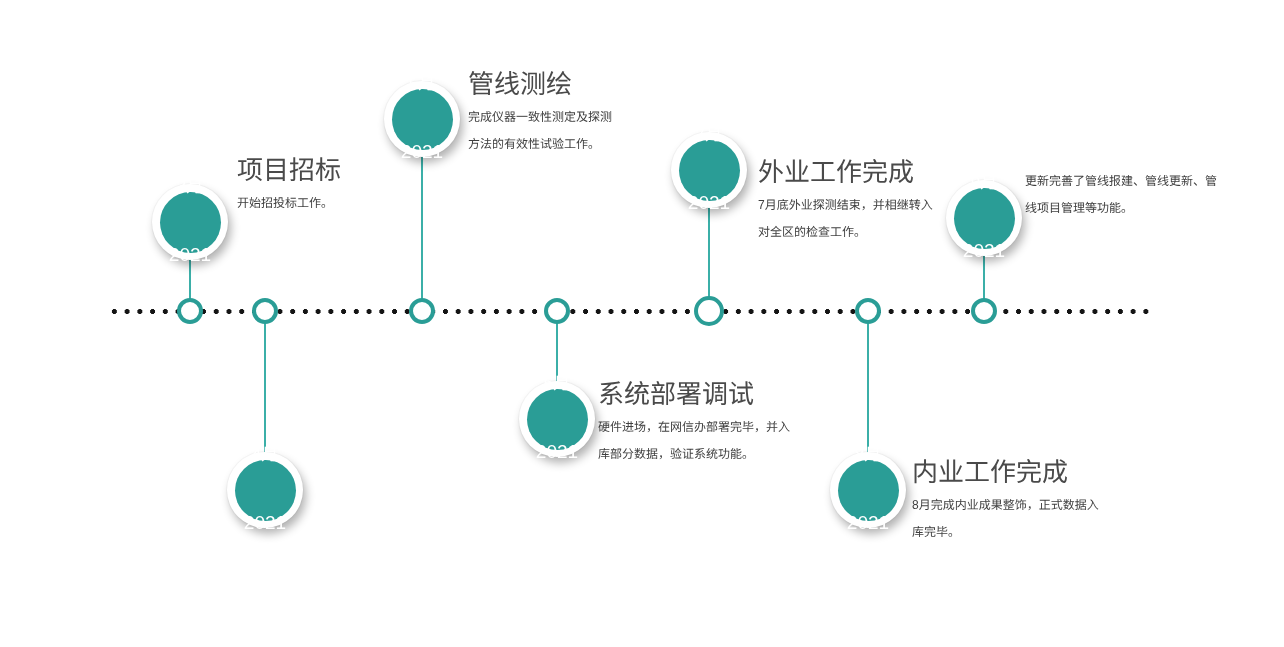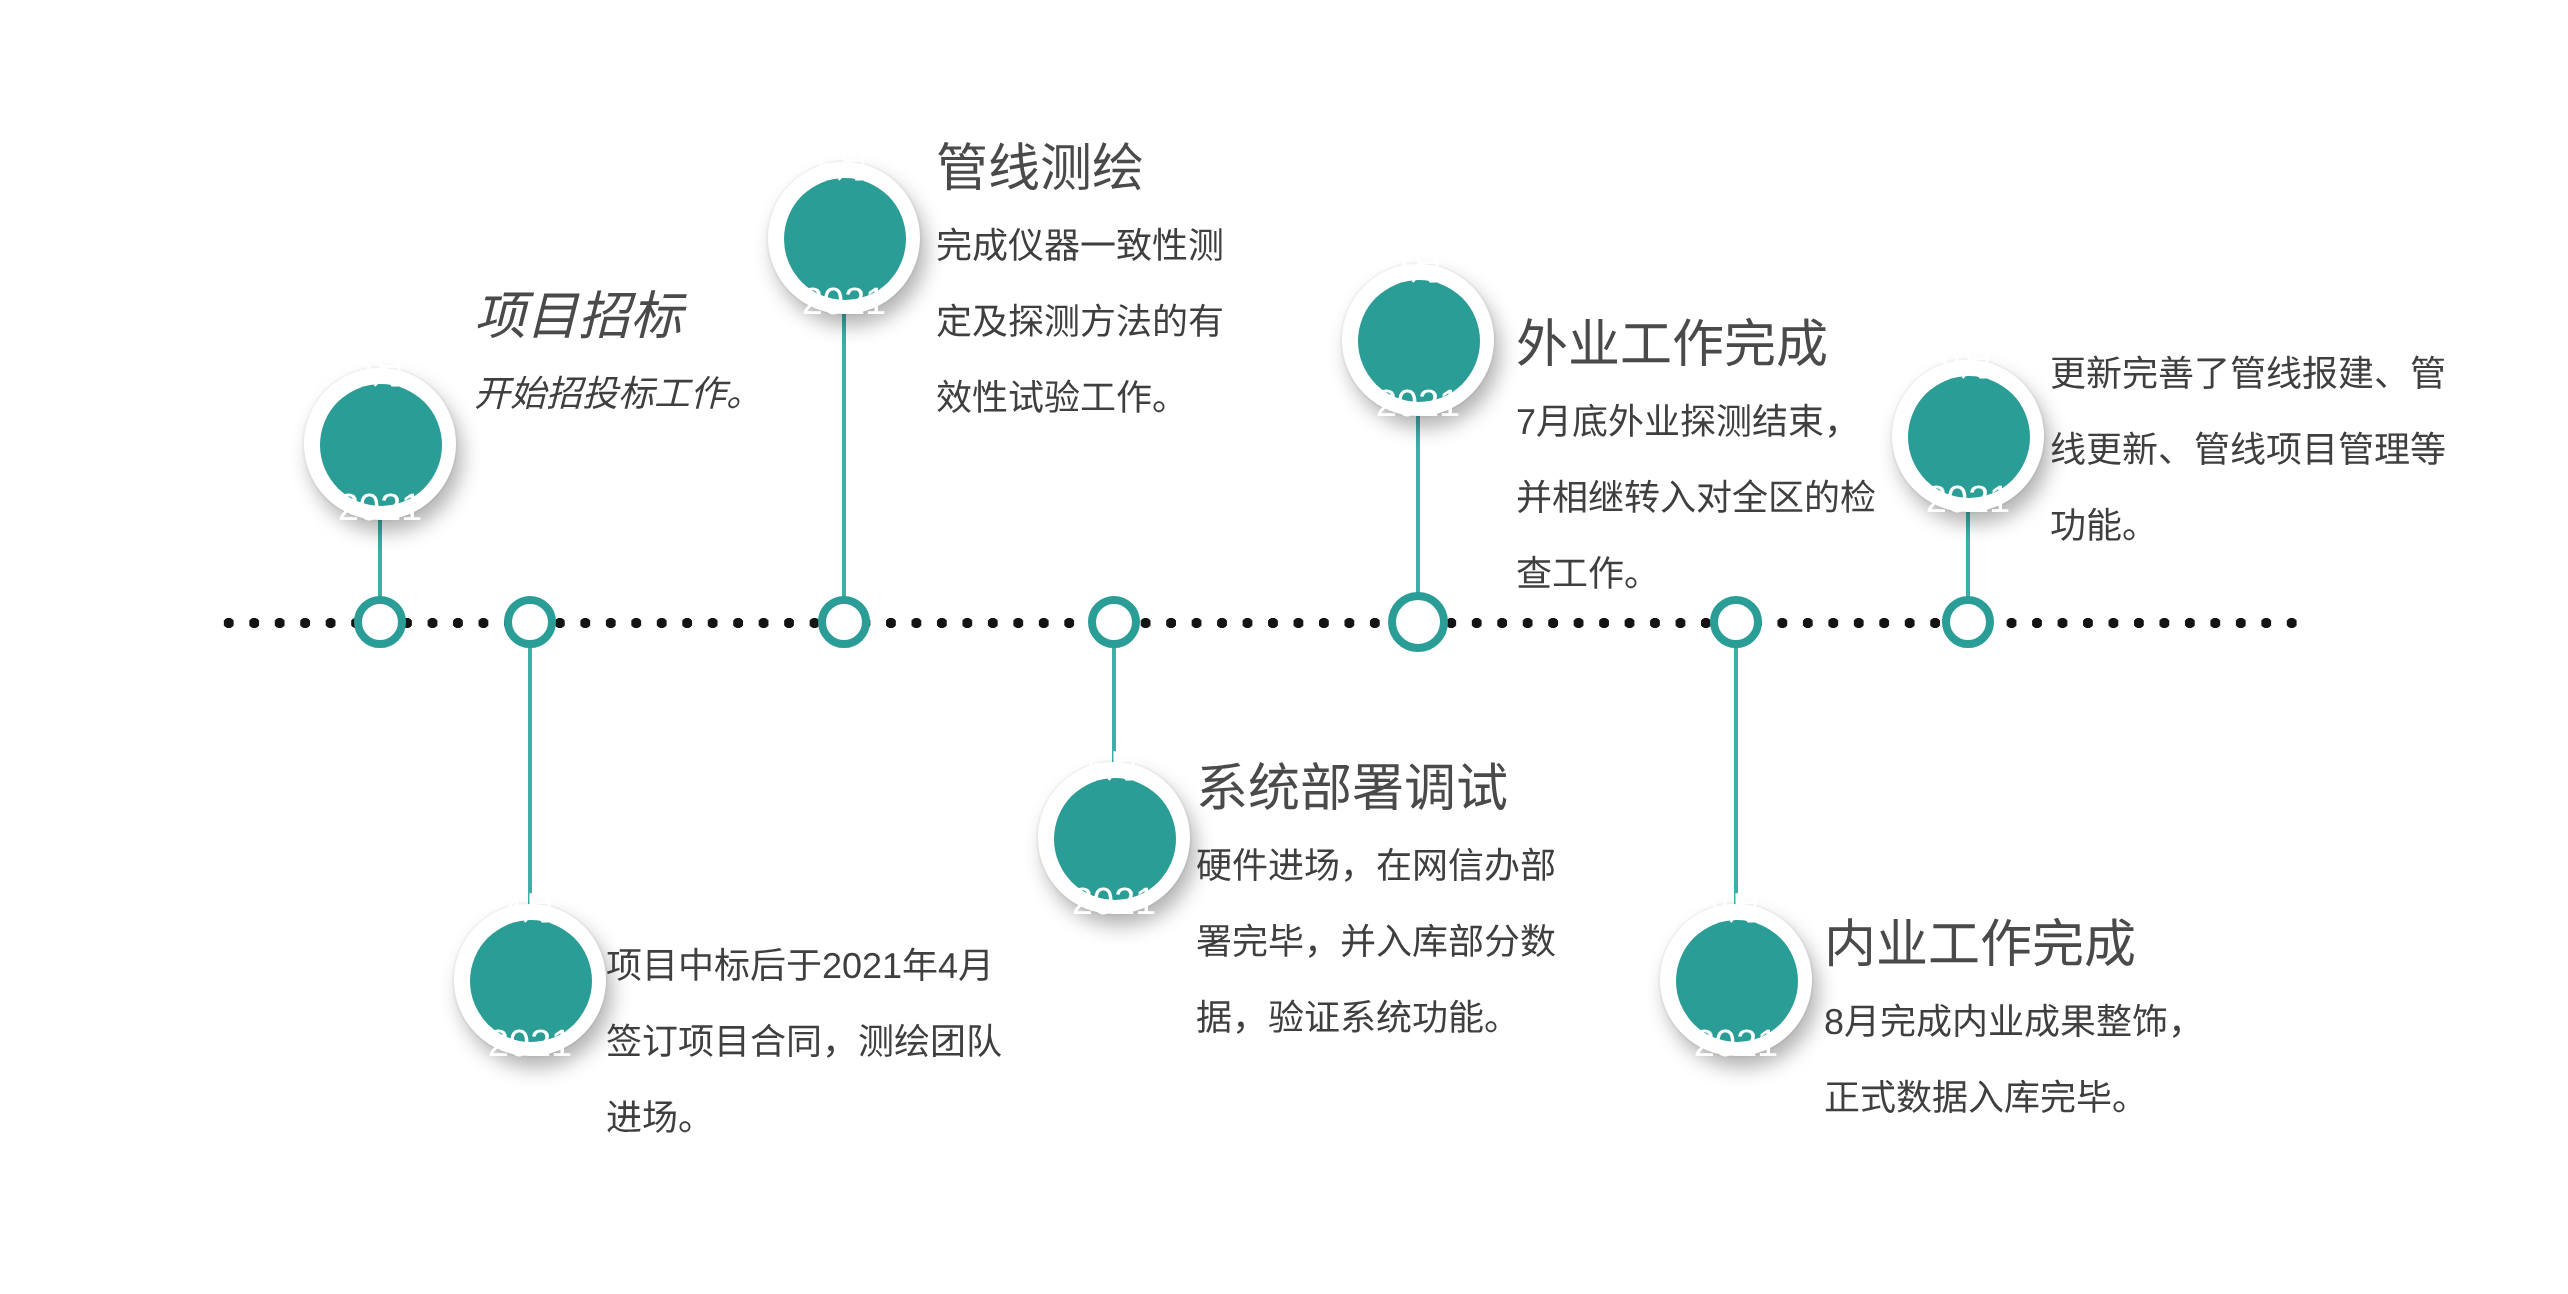--- a/index.html
+++ b/index.html
@@ -86,33 +86,33 @@
     z-index:5;
   }
   .title{
     font-size:26px;
     line-height:36px;
     color:var(--title-text);
     margin-bottom:2px;
     white-space:nowrap;
   }
   .desc{
-    font-size:18px;
-    line-height:38px;
+    font-size:12px;
+    line-height:27px;
     color:var(--body-text);
   }
   
   .m1{--x:190px;--cy:222px;}
   .m2{--x:265px;--cy:490px;}
   .m3{--x:422px;--cy:119px;}
   .m4{--x:557px;--cy:419px;}
   .m5{--x:709px;--cy:170px;}
   .m6{--x:868px;--cy:490px;}
   .m7{--x:984px;--cy:218px;}
-  .m1 .text{left:237px;top:140px;width:178px;font-style:italic;}
+  .m1 .text{left:237px;top:152px;width:178px;}
   .m2 .text{left:303px;top:464px;width:202px;}
   .m3 .text{left:468px;top:66px;width:152px;}
   .m4 .text{left:598px;top:376px;width:196px;}
   .m5 .text{left:758px;top:114px;width:182px;margin-top:40px;}
   .m6 .text{left:912px;top:454px;width:196px;}
   .m7 .text{left:1025px;top:168px;width:198px;}
 </style>
 </head>
 <body>
 
@@ -138,21 +138,20 @@
   <div class="ms m2 below">
     <div class="connector"></div>
     <div class="node"></div>
     <div class="date-circle">
       <div class="date-inner">
         <div class="date-month">4月</div>
         <div class="date-year">2021</div>
       </div>
     </div>
     <div class="text">
-      <div class="desc">项目中标后于2021年4月签订项目合同，测绘团队进场。</div>
     </div>
   </div>
 
   <div class="ms m3 above">
     <div class="connector"></div>
     <div class="node"></div>
     <div class="date-circle">
       <div class="date-inner">
         <div class="date-month">5月</div>
         <div class="date-year">2021</div>

